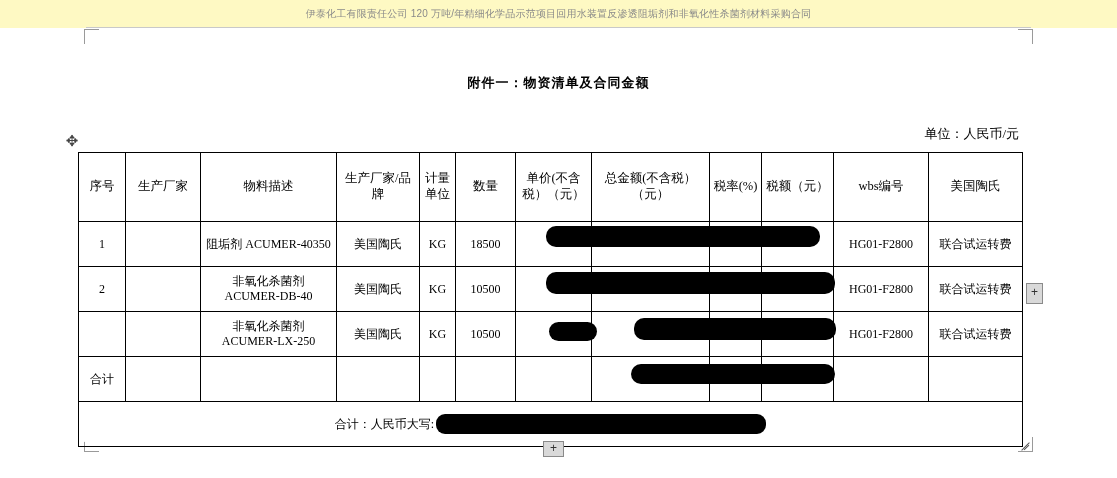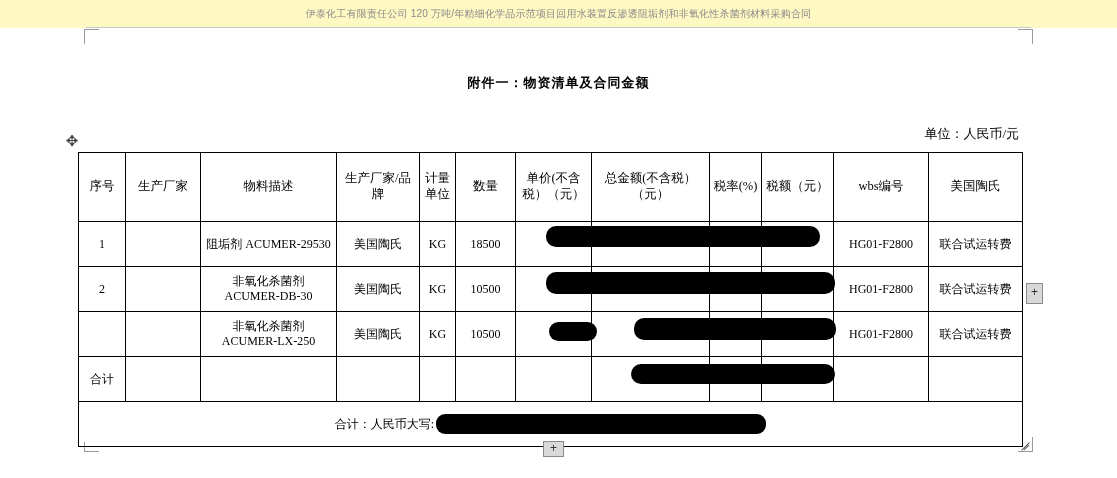--- a/index.html
+++ b/index.html
@@ -234,35 +234,35 @@
         <td>税率(%)</td>
         <td>税额（元）</td>
         <td>wbs编号</td>
         <td>美国陶氏</td>
       </tr>
     </thead>
     <tbody>
       <tr>
         <td>1</td>
         <td></td>
-        <td>阻垢剂 ACUMER-29530</td>
+        <td>阻垢剂 ACUMER-40350</td>
         <td>美国陶氏</td>
         <td>KG</td>
         <td>18500</td>
         <td></td>
         <td></td>
         <td></td>
         <td></td>
         <td>HG01-F2800</td>
         <td>联合试运转费</td>
       </tr>
       <tr>
         <td>2</td>
         <td></td>
-        <td>非氧化杀菌剂 ACUMER-DB-30</td>
+        <td>非氧化杀菌剂 ACUMER-DB-40</td>
         <td>美国陶氏</td>
         <td>KG</td>
         <td>10500</td>
         <td></td>
         <td></td>
         <td></td>
         <td></td>
         <td>HG01-F2800</td>
         <td>联合试运转费</td>
       </tr>

